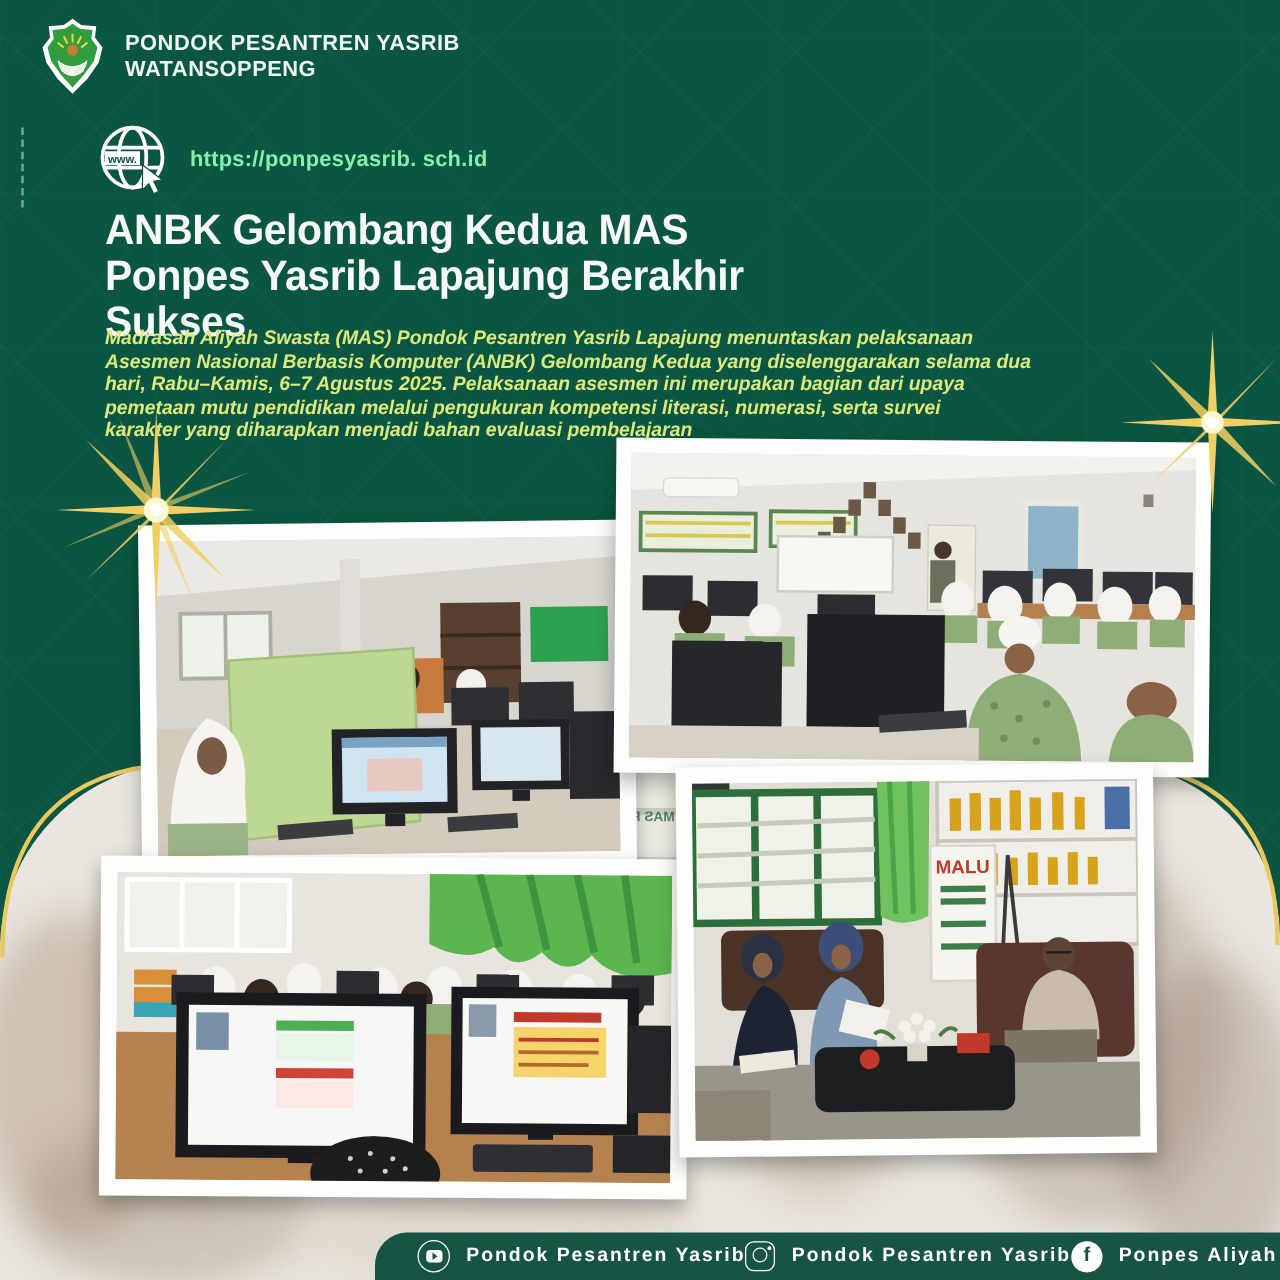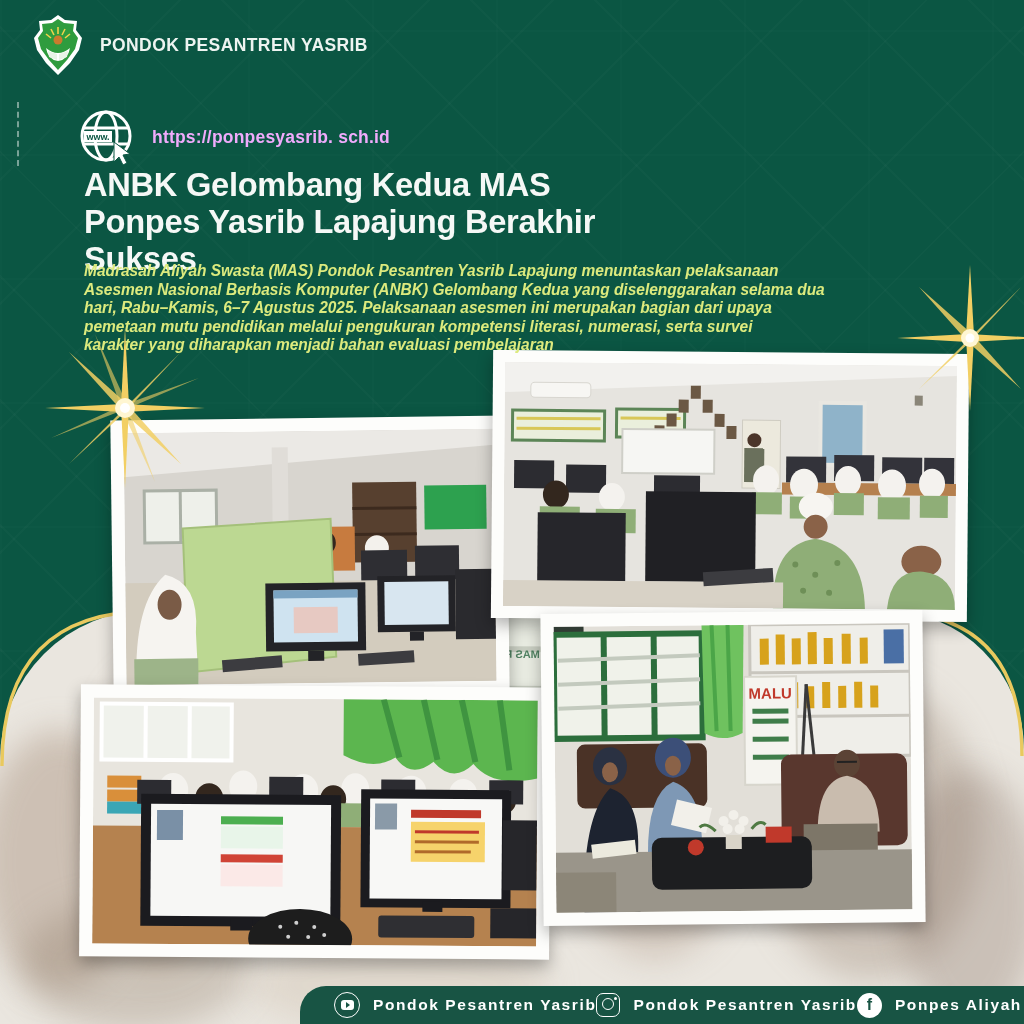--- a/index.html
+++ b/index.html
@@ -14,22 +14,22 @@
       repeating-linear-gradient(45deg, rgba(255,255,255,0.035) 0 2px, transparent 2px 88px),
       repeating-linear-gradient(-45deg, rgba(255,255,255,0.035) 0 2px, transparent 2px 88px),
       repeating-linear-gradient(0deg, rgba(255,255,255,0.02) 0 2px, transparent 2px 124px),
       repeating-linear-gradient(90deg, rgba(255,255,255,0.02) 0 2px, transparent 2px 124px);
   }
   
   .brand{position:absolute;left:30px;top:14px;display:flex;align-items:center;gap:14px;z-index:5;}
   .brand-name{color:#eef4f1;font-weight:bold;font-size:17.5px;line-height:21px;letter-spacing:.4px;}
   
   .decor-dash{position:absolute;left:17px;top:102px;height:64px;width:0;border-left:2px dashed rgba(255,255,255,.45);z-index:4;}
-  .site-row{position:absolute;left:76px;top:106px;display:flex;align-items:center;gap:14px;z-index:5;}
-  .site-url{color:#f0abfc;font-weight:bold;font-size:17.5px;letter-spacing:.2px;}
+  .site-row{position:absolute;left:76px;top:96px;display:flex;align-items:center;gap:14px;z-index:5;}
+  .site-url{color:#86efac;font-weight:bold;font-size:17.5px;letter-spacing:.2px;}
   
   .headline{position:absolute;left:84px;top:166px;z-index:5;color:#f5f8f6;font-weight:bold;
     font-size:34px;line-height:37px;letter-spacing:-.3px;transform:scaleX(.96);transform-origin:left top;}
   .body-copy{position:absolute;left:84px;top:262px;z-index:5;color:#dcea7d;font-style:italic;font-weight:bold;
     font-size:15.8px;line-height:18.6px;transform:scaleX(.98);transform-origin:left top;}
   
   .light-band{position:absolute;left:0;right:0;top:610px;bottom:0;background:#eae6df;
     border-radius:150px 140px 0 0;overflow:hidden;z-index:1;}
   .ghost{position:absolute;filter:blur(16px);border-radius:50%;}
   .gold-arc{position:absolute;z-index:2;pointer-events:none;}
@@ -78,20 +78,21 @@
         <line x1="35" y1="15" x2="32" y2="21"></line>
           <line x1="16" y1="20" x2="21" y2="24"></line>
           <line x1="40" y1="20" x2="35" y2="24"></line>
       </g>
       <circle cx="28" cy="26" r="4.5" fill="#c97b2d"></circle>
       <path d="M16 34 Q28 44 40 34 Q38 46 28 47 Q18 46 16 34 Z" fill="#ffffff"></path>
       <path d="M18 37 L27 40 L27 46 L19 43 Z M38 37 L29 40 L29 46 L37 43 Z" fill="#e8f3e6"></path>
     </svg>
     <div class="brand-name">
       <div>PONDOK PESANTREN YASRIB</div>
+      <div>WATANSOPPENG</div>
     </div>
   </div>
 
   <div class="decor-dash"></div>
 
   <div class="site-row">
     <svg width="62" height="62" viewBox="0 0 62 62">
       <circle cx="30" cy="30" r="24" fill="none" stroke="#ffffff" stroke-width="3"></circle>
       <ellipse cx="30" cy="30" rx="11" ry="24" fill="none" stroke="#ffffff" stroke-width="3"></ellipse>
       <line x1="7" y1="22" x2="53" y2="22" stroke="#ffffff" stroke-width="3"></line>

